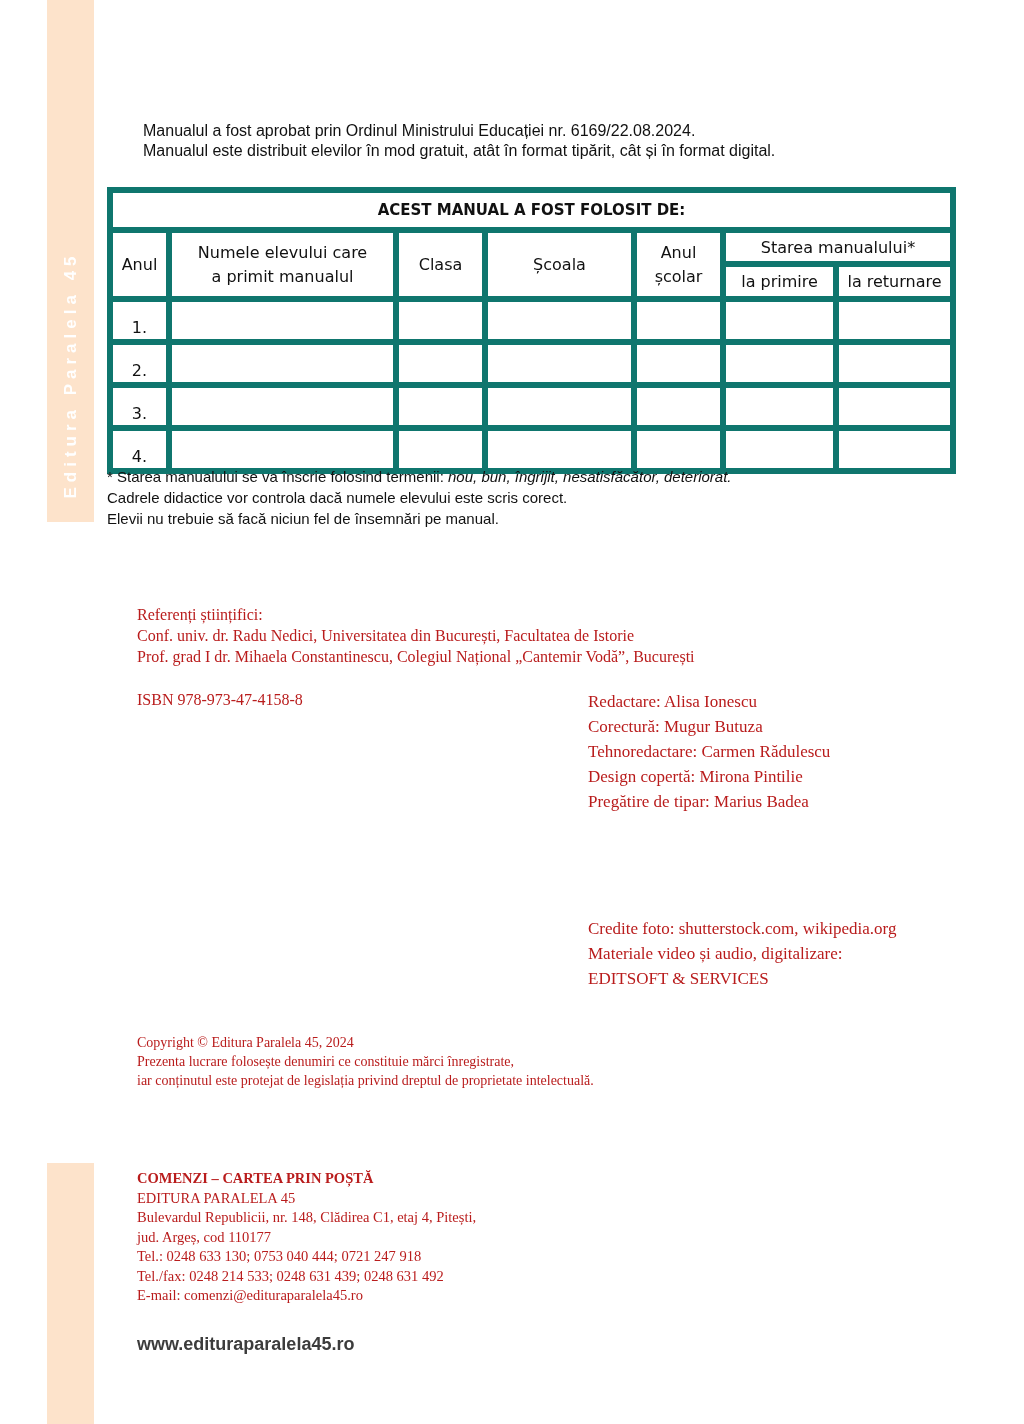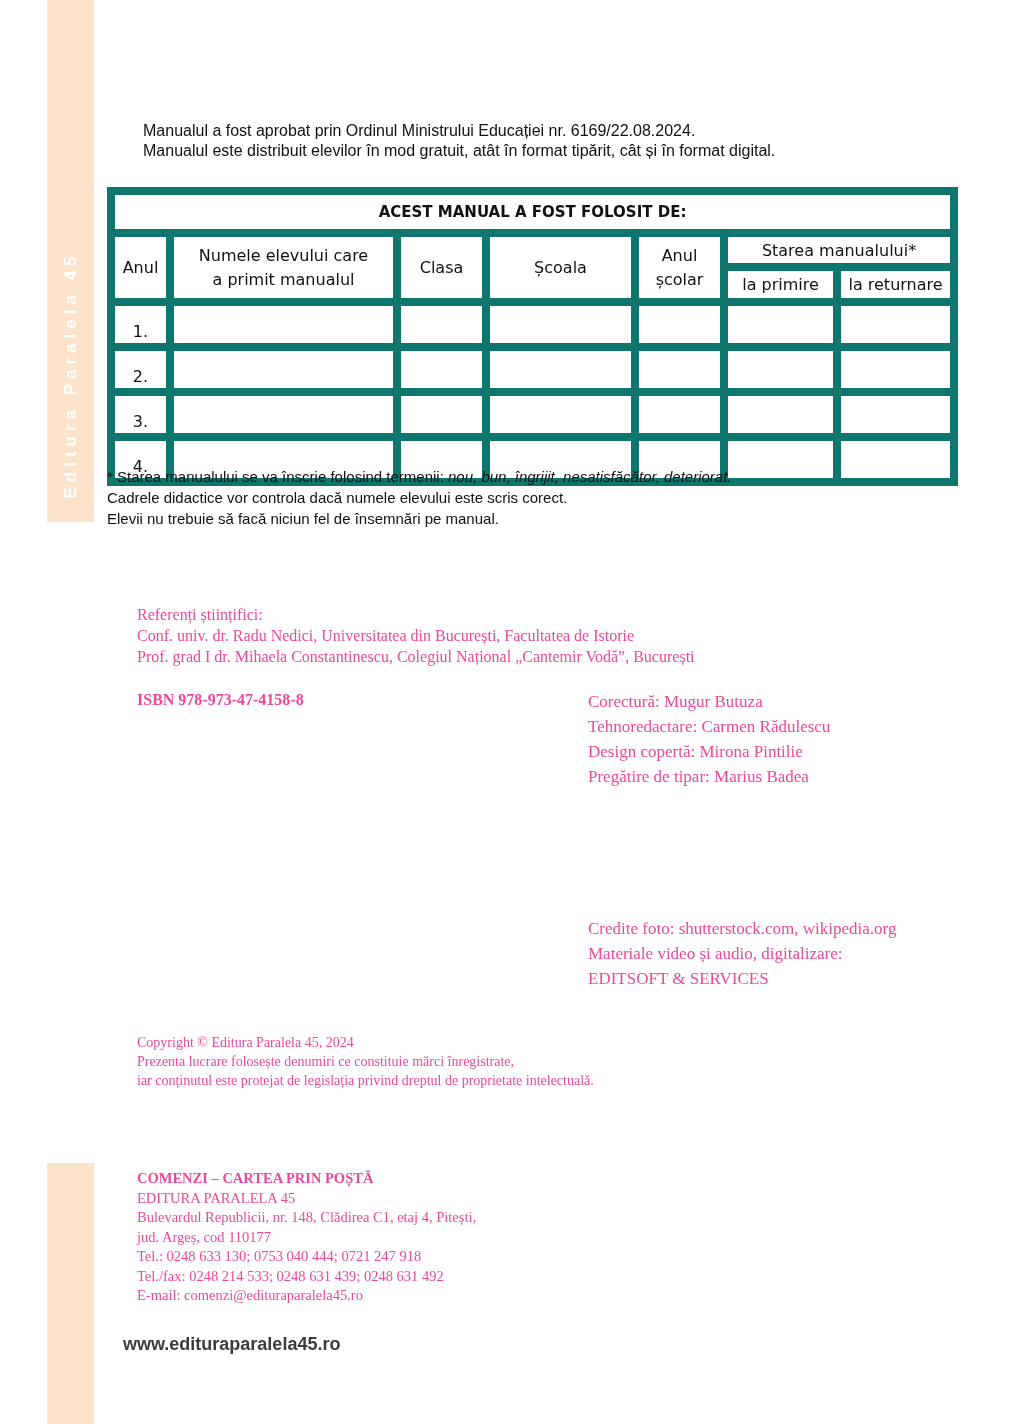--- a/index.html
+++ b/index.html
@@ -13,41 +13,41 @@
   .strip-label span {
     position: absolute; left: 50%; top: 375px;
     transform: translate(-50%, -50%) rotate(-90deg);
     white-space: nowrap; color: #ffffff; font-family: "Liberation Sans", sans-serif;
     font-weight: bold; font-size: 17px; letter-spacing: 5px;
   }
 
   .approval { position: absolute; left: 107px; top: 121px; font-size: 16px; line-height: 20px; font-family: "Liberation Sans", sans-serif; color: #111; margin-left: 36px; }
 
   table.usage { position: absolute; left: 107px; top: 187px; width: 843px; border-collapse: collapse; table-layout: fixed; font-family: "DejaVu Sans", sans-serif; font-size: 16px; color: #111; }
-  table.usage td, table.usage th { border: 8px solid #0f766e; padding: 0; text-align: center; font-weight: normal; }
+  table.usage td, table.usage th { border: 6px solid #0f766e; padding: 0; text-align: center; font-weight: normal; }
   table.usage th.title { height: 34px; font-weight: bold; font-size: 15px; }
   table.usage .h1 { height: 34px; }
   table.usage .h2 { height: 35px; }
   table.usage .row td { height: 35px; }
   table.usage .row td.num { vertical-align: bottom; padding-bottom: 2px; }
   .hdr-2line { line-height: 24px; }
 
   .notes { position: absolute; left: 107px; top: 466px; font-family: "Liberation Sans", sans-serif; font-size: 15px; line-height: 21px; color: #111; }
   .notes .b { font-weight: normal; }
   .notes i { font-style: italic; }
 
-  .block { position: absolute; font-family: "Liberation Serif", serif; font-size: 16px; line-height: 21px; color: #ec4899; }
+  .block { position: absolute; font-family: "Liberation Serif", serif; font-size: 16px; line-height: 21px; color: #b91c1c; }
   .referees { left: 137px; top: 604px; }
-  .isbn { left: 137px; top: 689px; font-weight: bold; }
+  .isbn { left: 137px; top: 689px; }
   .credits { left: 588px; top: 689px; font-size: 17px; line-height: 25px; }
   .media { left: 588px; top: 916px; font-size: 17px; line-height: 25px; }
   .copyright { left: 137px; top: 1033px; font-size: 14px; line-height: 19px; }
   .orders { left: 137px; top: 1161px; font-size: 14.5px; line-height: 19.5px; }
   .orders .head { font-weight: bold; margin-top: 8px; }
-  .website { position: absolute; left: 123px; top: 1334px; font-family: "Liberation Sans", sans-serif; font-weight: bold; font-size: 18px; color: #3c3c3c; }
+  .website { position: absolute; left: 137px; top: 1334px; font-family: "Liberation Sans", sans-serif; font-weight: bold; font-size: 18px; color: #3c3c3c; }
   .line { display: block; white-space: nowrap; }
 </style>
 </head>
 <body>
 
 <div class="strip strip-top">
   <div class="strip-label">
     <span>Editura Paralela 45</span>
   </div>
 </div>
@@ -137,20 +137,21 @@
 
 <div class="block referees">
   <span class="line">Referenți științifici:</span>
   <span class="line">Conf. univ. dr. Radu Nedici, Universitatea din București, Facultatea de Istorie</span>
   <span class="line">Prof. grad I dr. Mihaela Constantinescu, Colegiul Național „Cantemir Vodă”, București</span>
 </div>
 
 <div class="block isbn">ISBN 978-973-47-4158-8</div>
 
 <div class="block credits">
+  <span class="line">Redactare: Alisa Ionescu</span>
   <span class="line">Corectură: Mugur Butuza</span>
   <span class="line">Tehnoredactare: Carmen Rădulescu</span>
   <span class="line">Design copertă: Mirona Pintilie</span>
   <span class="line">Pregătire de tipar: Marius Badea</span>
 </div>
 
 <div class="block media">
   <span class="line">Credite foto: shutterstock.com, wikipedia.org</span>
   <span class="line">Materiale video și audio, digitalizare:</span>
   <span class="line">EDITSOFT &amp; SERVICES</span>

